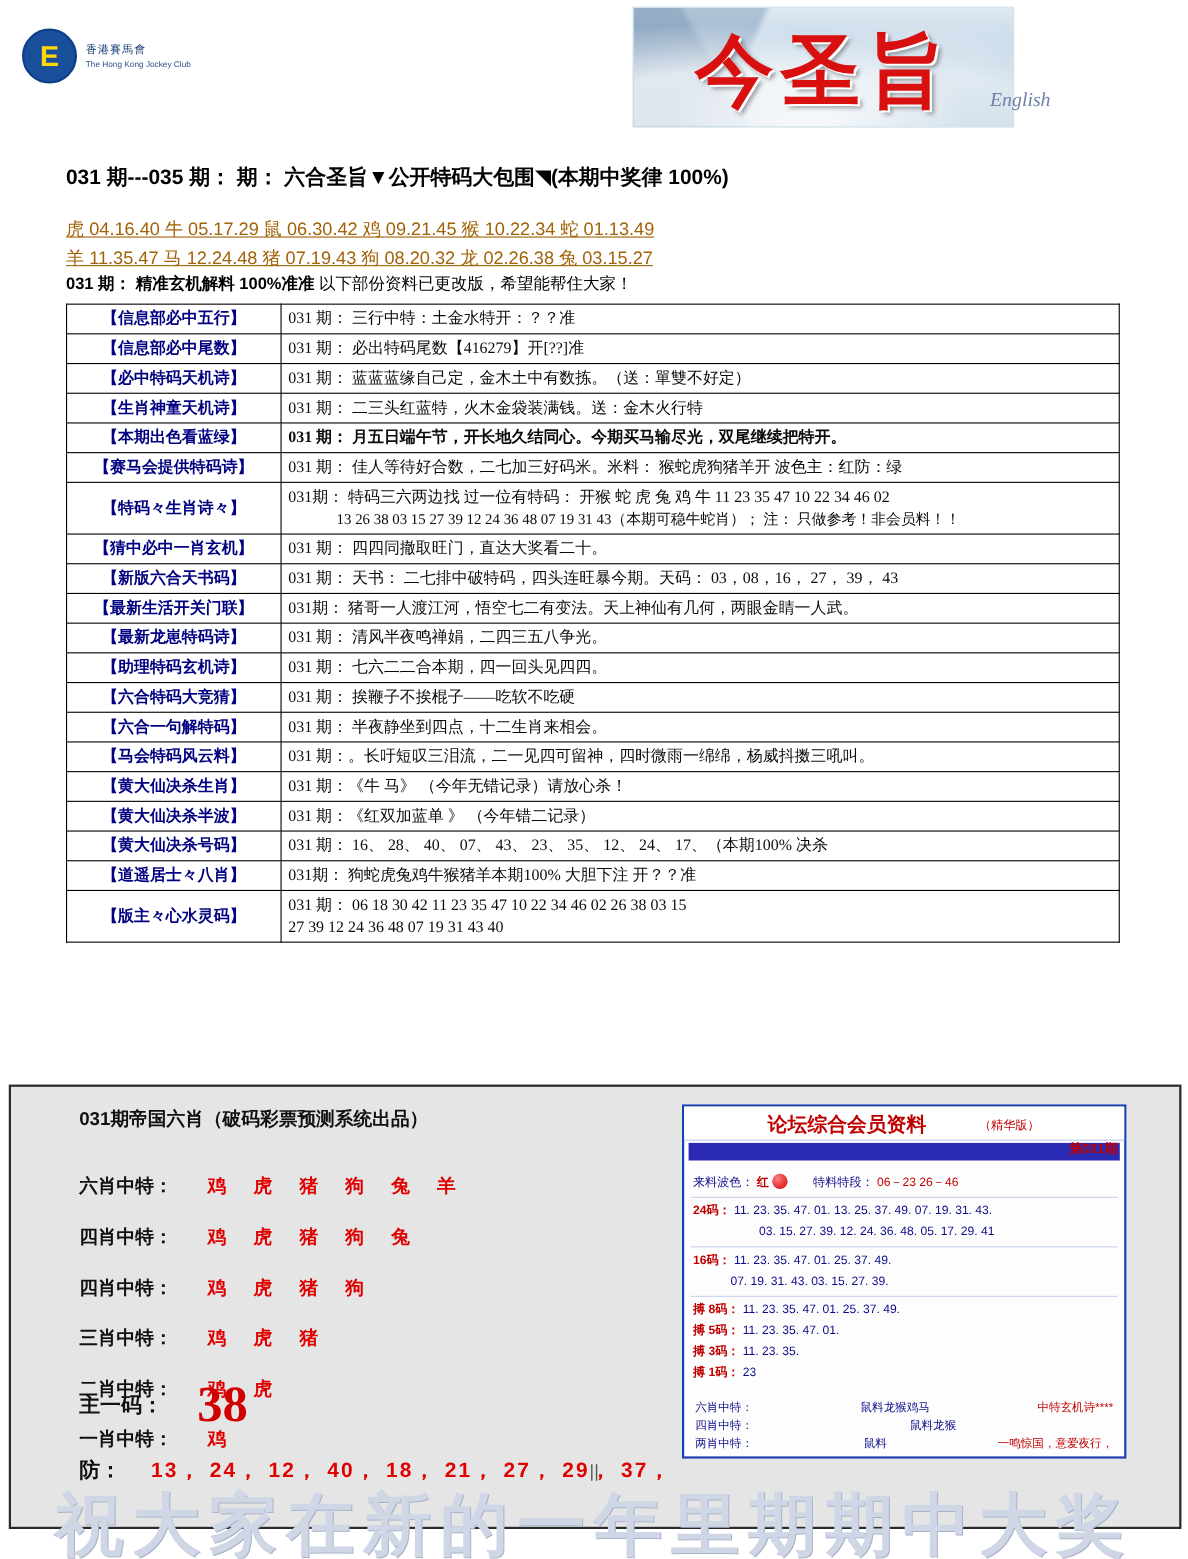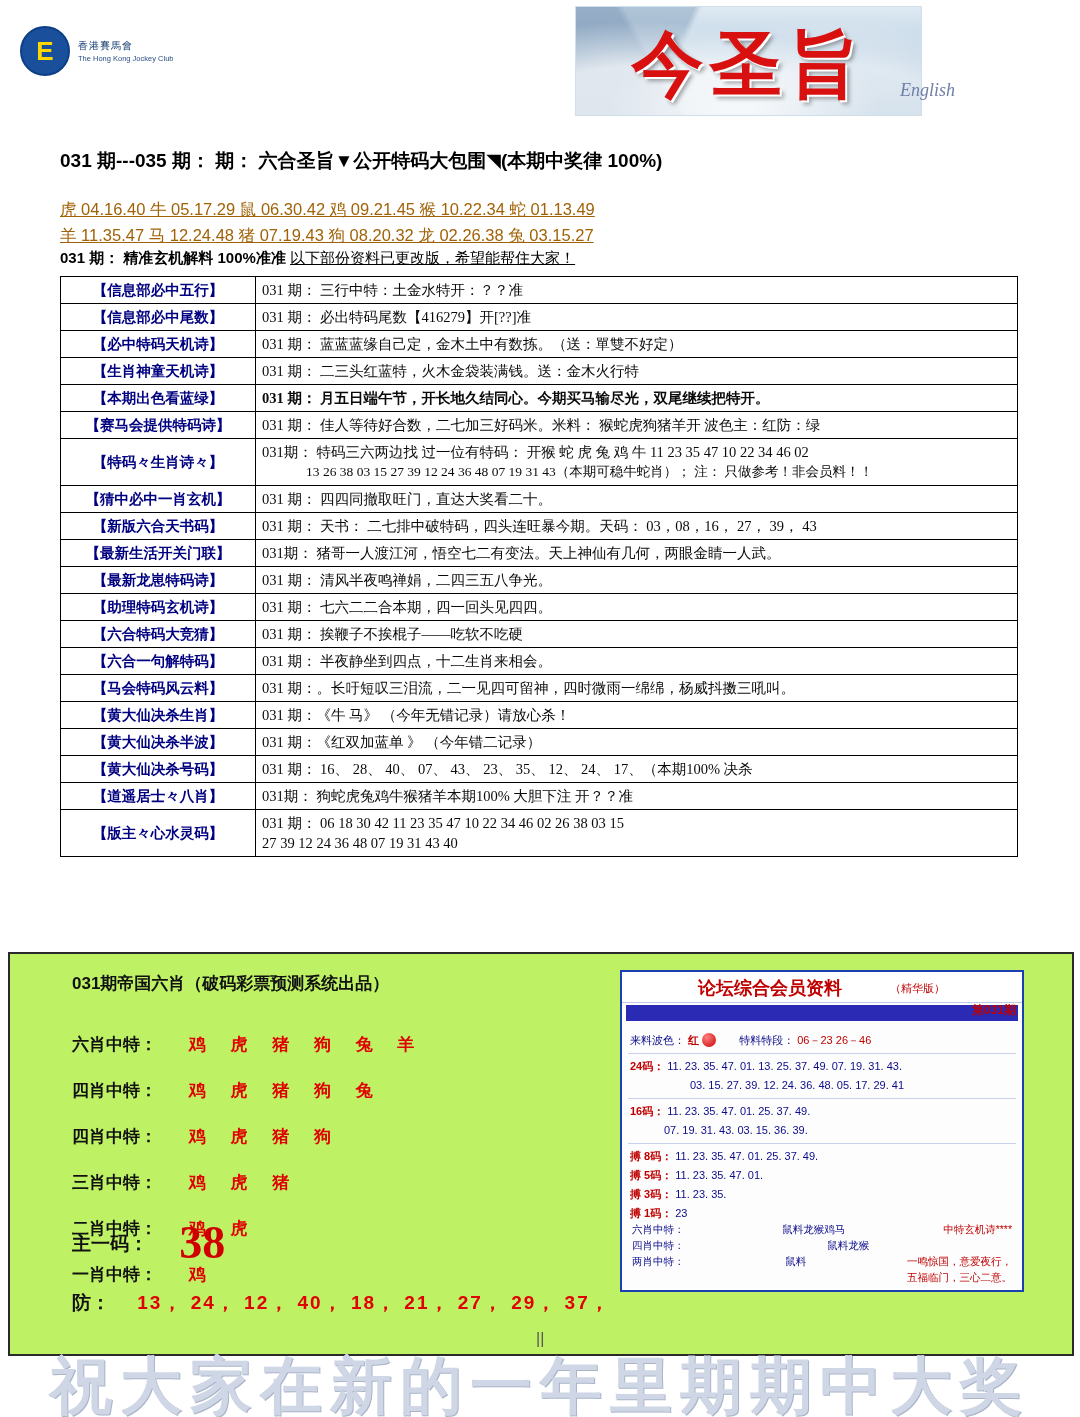--- a/index.html
+++ b/index.html
@@ -34,34 +34,34 @@
     font-size:72px;font-weight:bold;color:#d81010;letter-spacing:6px;
     text-shadow:2px 2px 0 #ffffff, 4px 4px 4px rgba(0,0,0,.35);}
   .english{position:absolute;left:900px;top:80px;font-size:18px;color:#6f7fa6;
     font-family:"Liberation Serif",serif;font-style:italic;}
 
   
   .title-line{position:absolute;left:60px;top:148px;font-size:19px;font-weight:bold;color:#000;}
 
   .zodiac{position:absolute;left:60px;top:196px;font-size:16.5px;color:#a16207;line-height:26px;text-decoration:underline;}
   .note{position:absolute;left:60px;top:249px;font-size:15px;color:#000;font-weight:bold;}
-  .note .light{font-weight:normal;text-decoration:underline;}
+  .note .light{font-weight:normal;}
 
   
   table.main{position:absolute;left:60px;top:276px;width:958px;border-collapse:collapse;}
   table.main td{border:1px solid #000;padding:3px 6px;font-size:14.5px;color:#00007f;
     vertical-align:middle;line-height:20px;font-family:Liberation Serif, serif;}
   table.main td.k{width:182px;text-align:center;font-weight:bold;color:#000080;white-space:nowrap;}
   table.main td.v{color:#0a0a0a;}
   .red{color:#e00000;font-weight:bold;}
   .small{font-size:13.5px;}
 
   
-  .bottom{position:absolute;left:8px;top:952px;width:1062px;height:400px;
-    border:2px solid #2a2a2a;background:#bef264;}
+  .bottom{position:absolute;left:8px;top:986px;width:1062px;height:400px;
+    border:2px solid #2a2a2a;background:#e5e5e5;}
   .bx-title{position:absolute;left:62px;top:18px;font-size:17px;color:#111;font-weight:bold;}
   .rows{position:absolute;left:62px;top:56px;}
   .prow{font-size:17px;margin-bottom:13px;color:#111;font-weight:bold;margin-top:23px;}
   .prow .lab{display:inline-block;width:112px;}
   .prow .val{color:#e00000;letter-spacing:10px;}
   .mainnum{position:absolute;left:62px;top:262px;font-size:19px;font-weight:bold;color:#111;}
   .mainnum .num{color:#d00000;font-size:46px;font-family:"Liberation Serif",serif;
     margin-left:26px;vertical-align:-8px;}
   .defend{position:absolute;left:62px;top:336px;font-size:19px;font-weight:bold;color:#111;}
   .defend .dv{color:#e00000;letter-spacing:2px;margin-left:22px;}
@@ -278,21 +278,21 @@
       </div>
       <div class="card-row" style="padding-left:68px">
         <span>03. 15. 27. 39. 12. 24. 36. 48. 05. 17. 29. 41</span>
       </div>
       <div class="card-sep"></div>
       <div class="card-row">
         <b>16码：</b>
         <span>11. 23. 35. 47. 01. 25. 37. 49.</span>
       </div>
       <div class="card-row" style="padding-left:42px">
-        <span>07. 19. 31. 43. 03. 15. 36. 39.</span>
+        <span>07. 19. 31. 43. 03. 15. 27. 39.</span>
       </div>
       <div class="card-sep"></div>
       <div class="card-row">
         <b>搏 8码：</b>
         <span>11. 23. 35. 47. 01. 25. 37. 49.</span>
       </div>
       <div class="card-row">
         <b>搏 5码：</b>
         <span>11. 23. 35. 47. 01.</span>
       </div>
@@ -314,24 +314,19 @@
         <div class="line">
           <span>四肖中特：</span>
           <span>鼠料龙猴</span>
           <span class="r"></span>
         </div>
         <div class="line">
           <span>两肖中特：</span>
           <span>鼠料</span>
           <span class="r">一鸣惊国，意爱夜行，</span>
         </div>
-        <div class="line">
-          <span></span>
-          <span></span>
-          <span class="r">五福临门，三心二意。</span>
-        </div>
       </div>
     </div>
   </div>
 
   <div class="sep">||</div>
   <div class="footer">祝大家在新的一年里期期中大奖</div>
 </div>
 
 </body></html>

